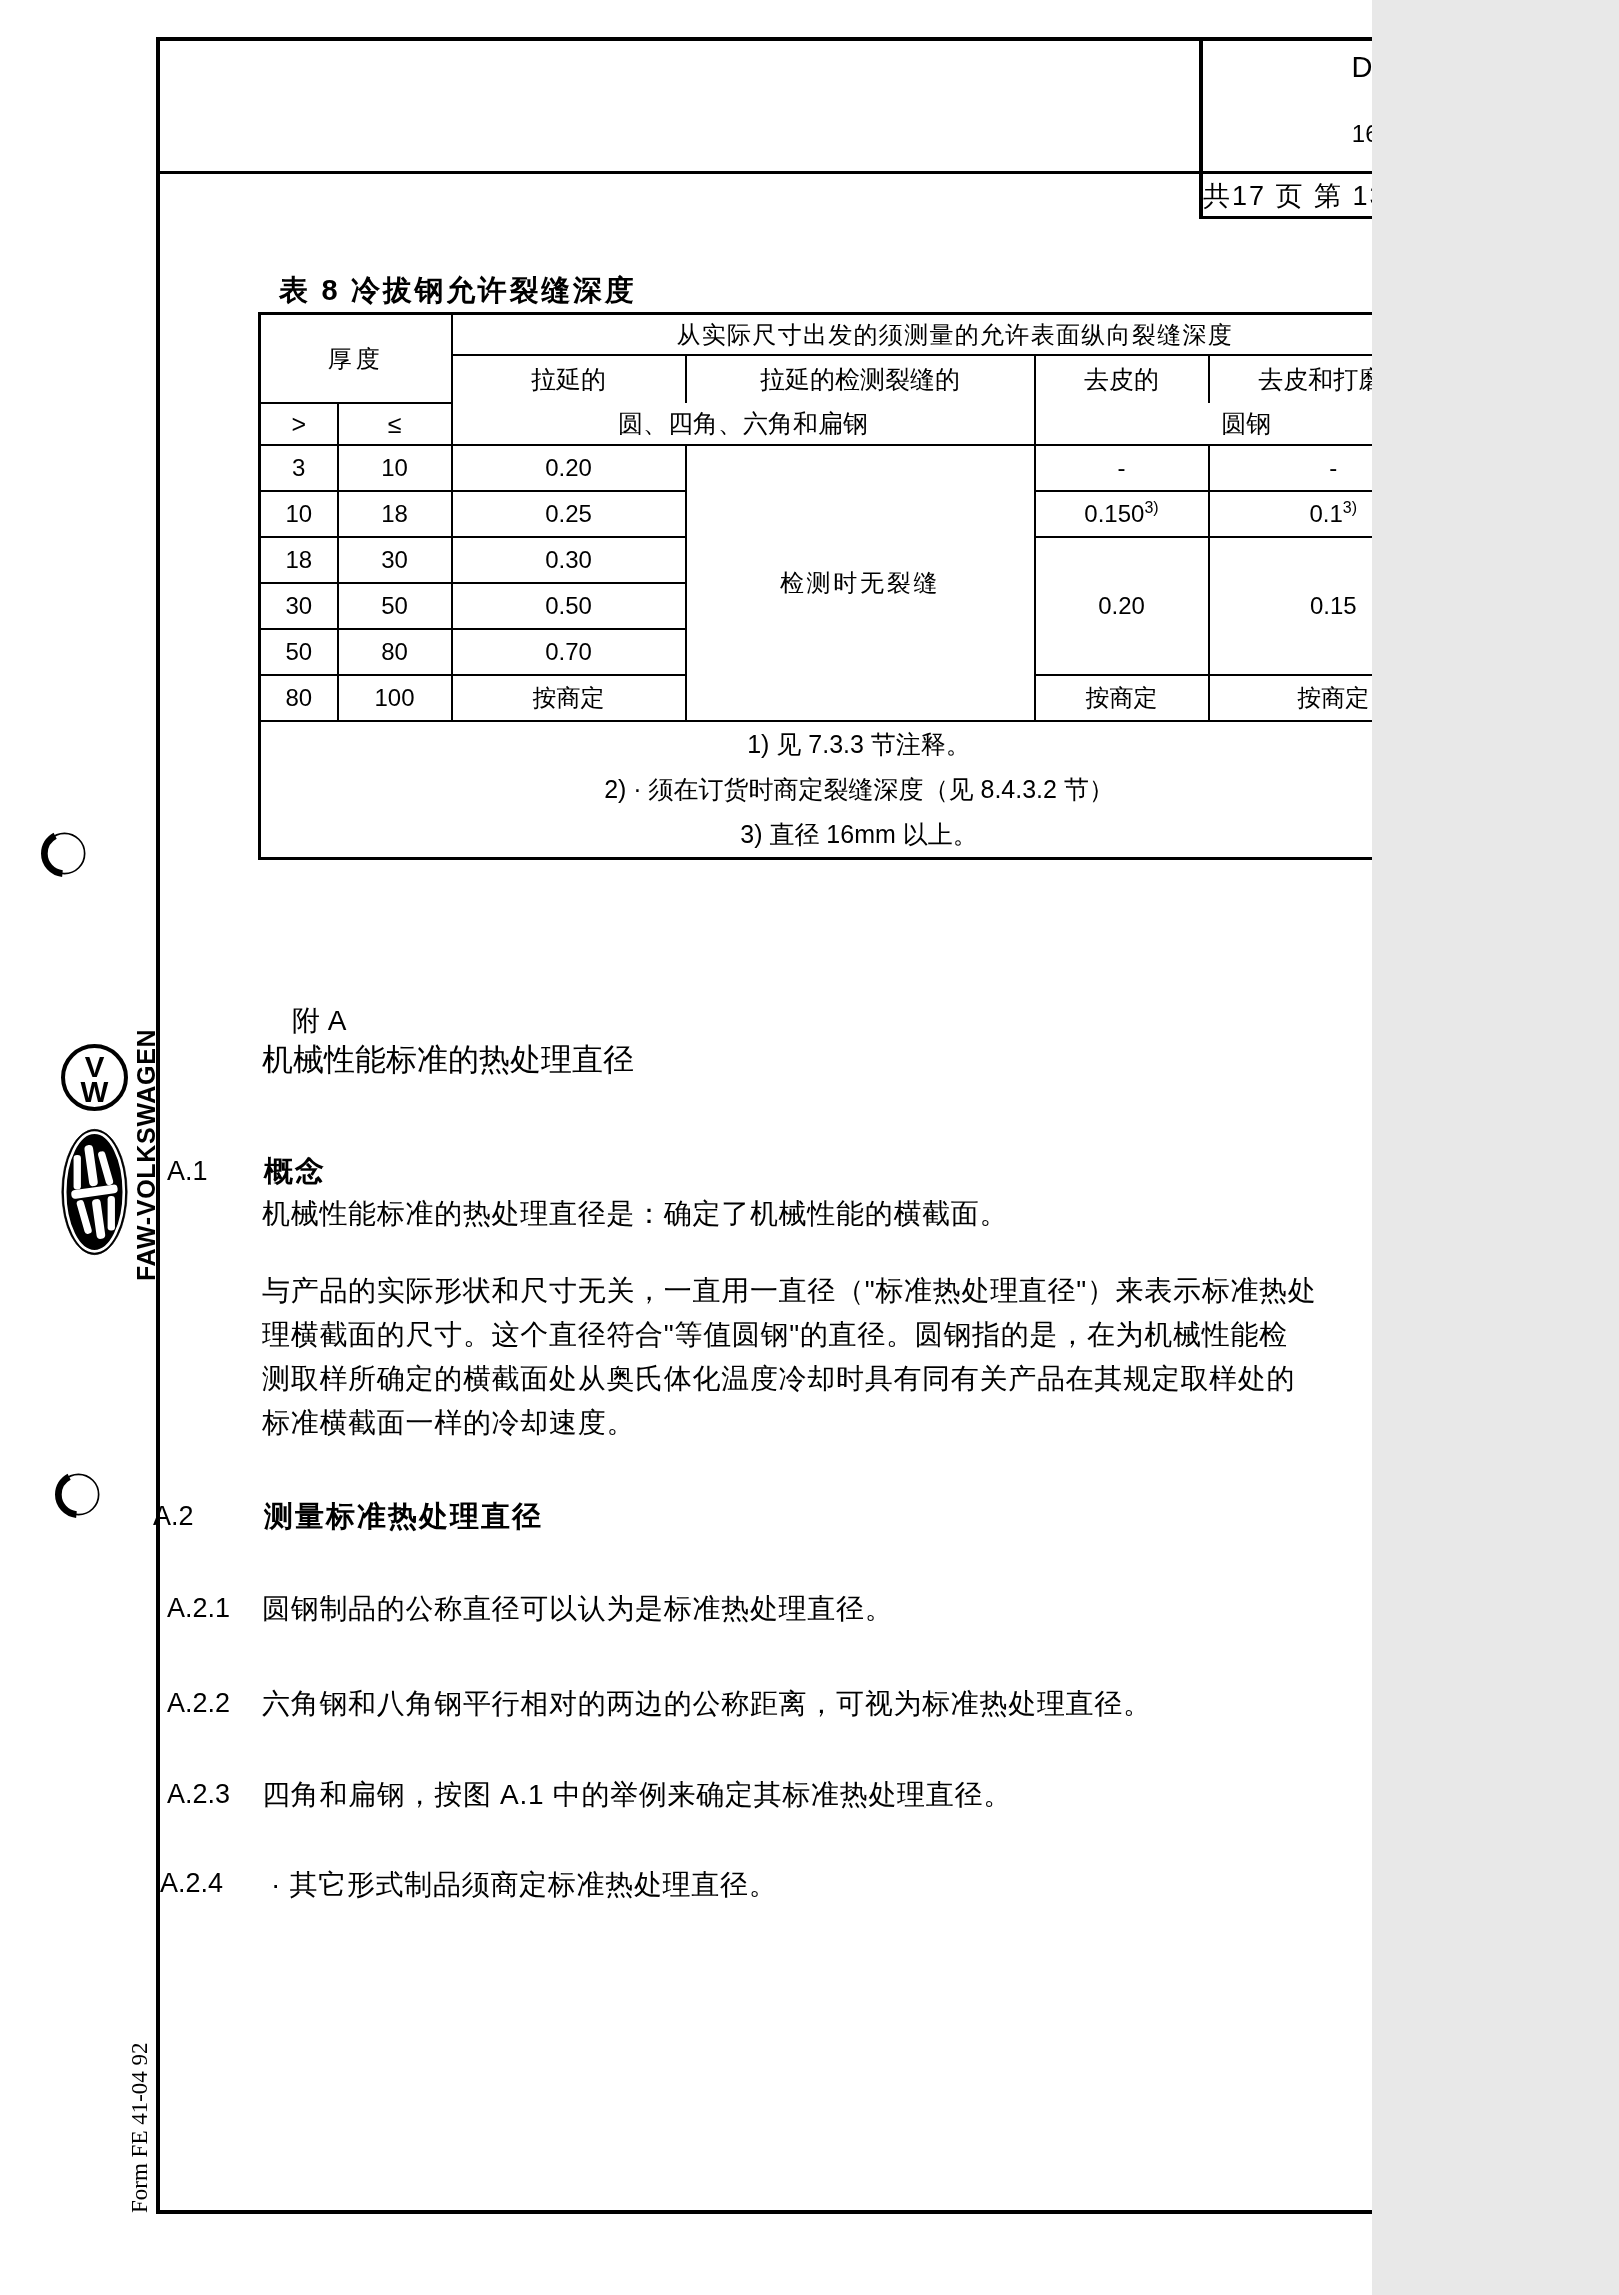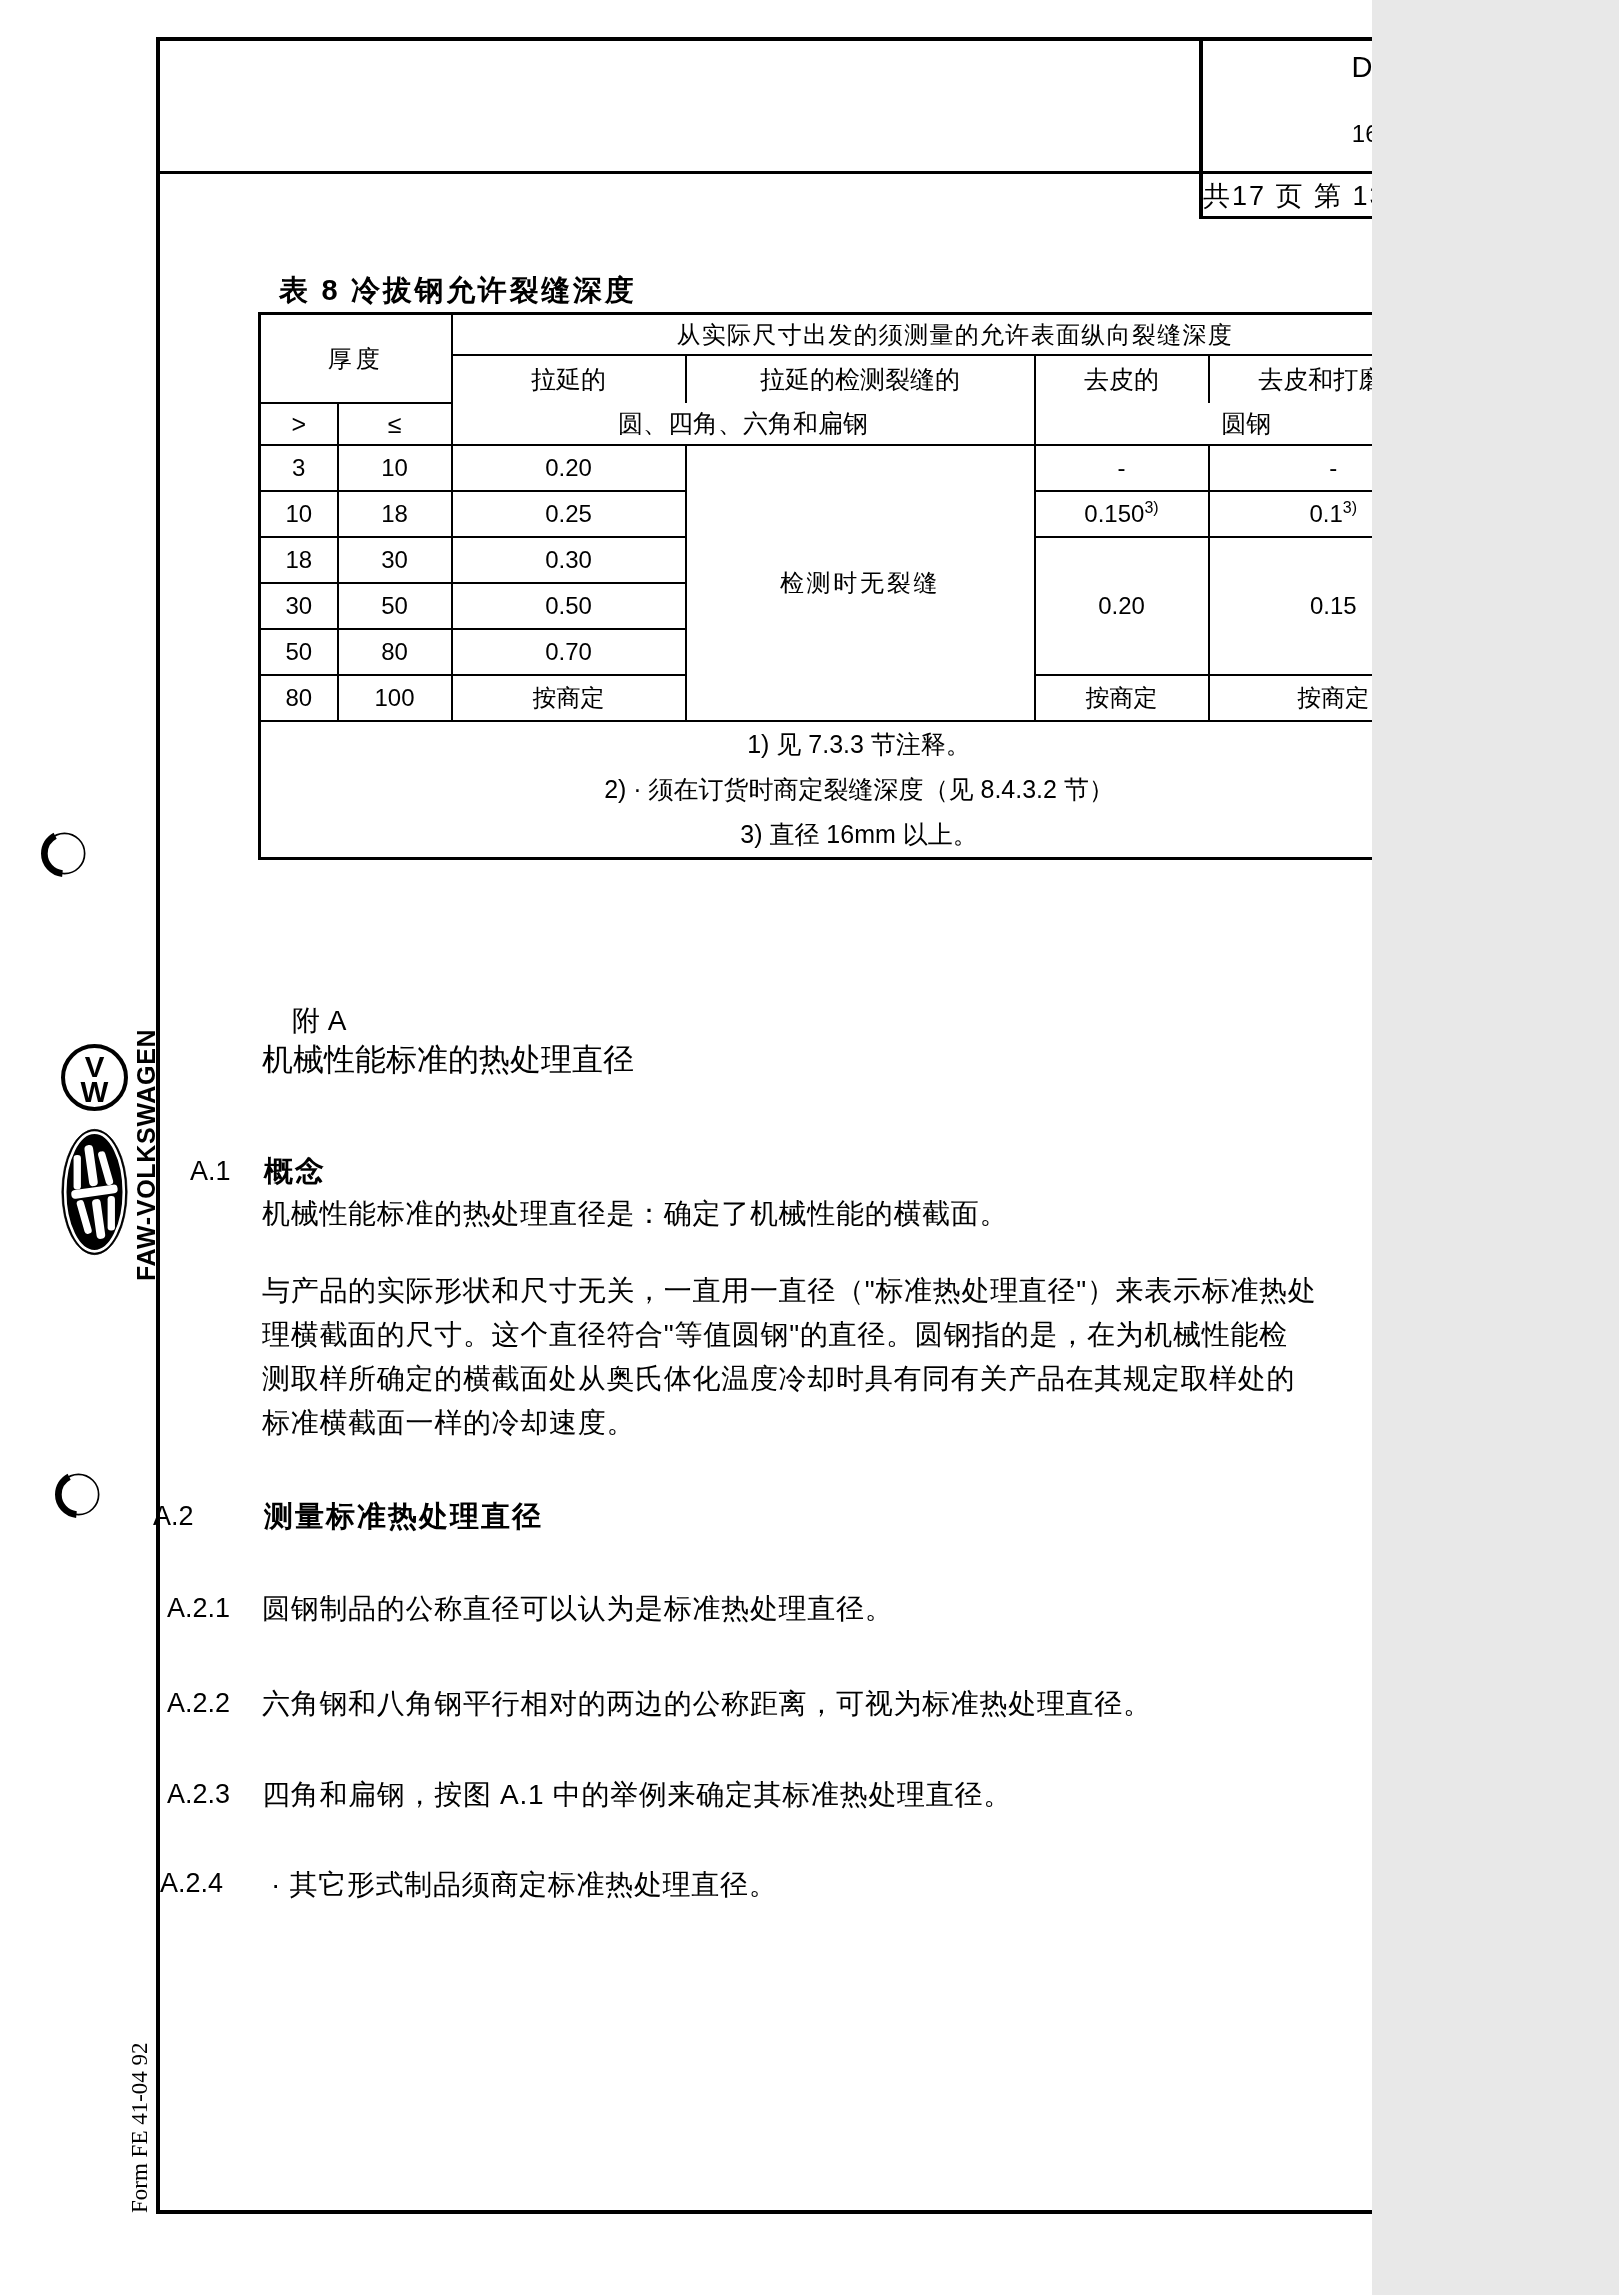--- a/index.html
+++ b/index.html
@@ -140,21 +140,21 @@
         <div class="fn-line">2) · 须在订货时商定裂缝深度（见 8.4.3.2 节）</div>
         <div class="fn-line">3) 直径 16mm 以上。</div>
       </td>
     </tr>
   </tbody>
     </table>
 
   <div class="abs anx-label">附 A</div>
   <div class="abs anx-title">机械性能标准的热处理直径</div>
 
-  <div class="abs sec-num" style="left:167px;top:1156px;margin-left:23px;">A.1</div>
+  <div class="abs sec-num" style="left:167px;top:1156px;">A.1</div>
   <div class="abs sec-head" style="left:264px;top:1152px;">概念</div>
   <div class="abs sec-body" style="left:262px;top:1195px;">机械性能标准的热处理直径是：确定了机械性能的横截面。</div>
 
   <div class="abs par">
     <div>与产品的实际形状和尺寸无关，一直用一直径（"标准热处理直径"）来表示标准热处</div>
     <div>理横截面的尺寸。这个直径符合"等值圆钢"的直径。圆钢指的是，在为机械性能检</div>
     <div>测取样所确定的横截面处从奥氏体化温度冷却时具有同有关产品在其规定取样处的</div>
     <div>标准横截面一样的冷却速度。</div>
   </div>
 

